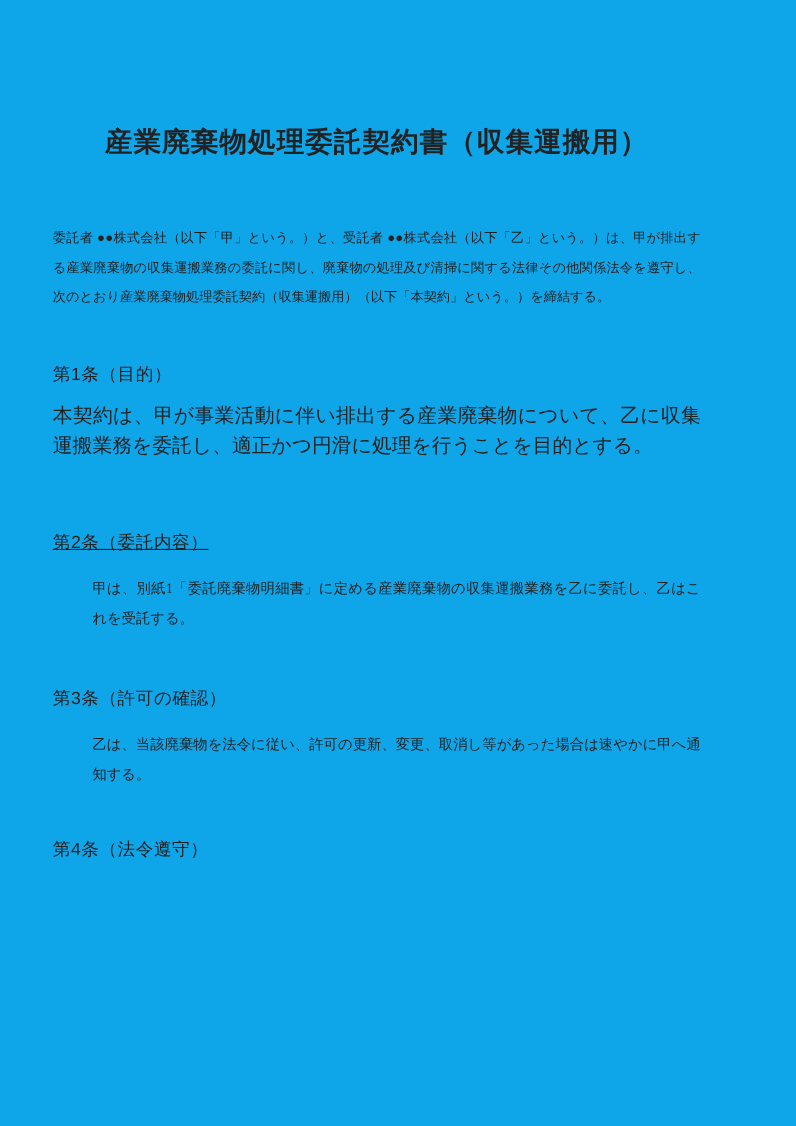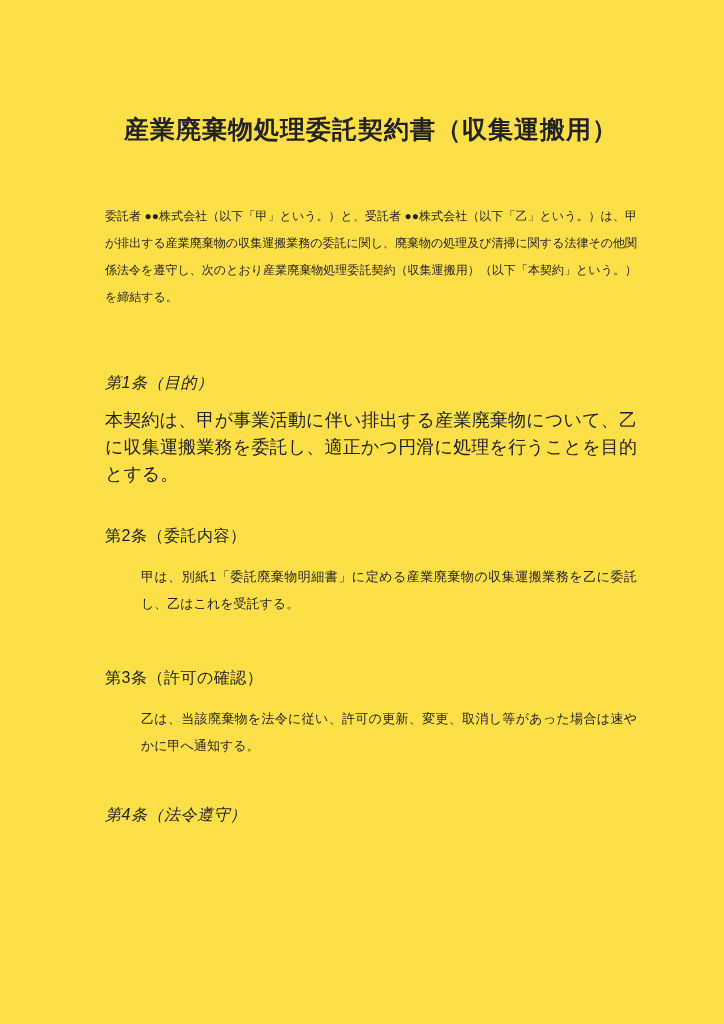--- a/index.html
+++ b/index.html
@@ -5,24 +5,24 @@
   html, body {
     margin: 0;
     padding: 0;
     background: #ffffff;
   }
   .page {
     position: relative;
     width: 724px;
     height: 1024px;
     box-sizing: border-box;
-    background: #fde047;
+    background: #0ea5e9;
     color: #222222;
     font-family: "Liberation Sans", "DejaVu Sans", sans-serif;
-    padding: 112px 87px 0 105px;
+    padding: 112px 87px 0 48px;
     overflow: hidden;
   }
   .doc-title {
     margin: 0;
     text-align: center;
     font-size: 25px;
     line-height: 34px;
     font-weight: 700;
     letter-spacing: 1px;
     white-space: nowrap;
@@ -33,31 +33,32 @@
     line-height: 27px;
     text-align: justify;
   }
   .article-heading {
     margin: 50px 0 0 0;
     font-size: 16px;
     line-height: 22px;
     font-weight: 400;
     letter-spacing: 0.5px;
   }
-  .article:nth-of-type(1) .article-heading { margin-top: 61px; font-style: italic; }
-  .article:nth-of-type(2) .article-heading { margin-top: 37px; }
-  .article:nth-of-type(4) .article-heading { margin-top: 45px; font-style: italic; }
+  .article:nth-of-type(1) .article-heading { margin-top: 46px; }
+  .article:nth-of-type(2) .article-heading { margin-top: 64px; text-decoration: underline; }
+  .article:nth-of-type(4) .article-heading { margin-top: 45px; }
   .article-body {
     margin: 13px 0 0 0;
     font-size: 18px;
     line-height: 27px;
     text-align: justify;
   }
   .clauses {
     margin: 17px 0 0 36px;
+    font-family: Liberation Serif, serif;
   }
   .clause {
     margin: 0;
     font-size: 13px;
     line-height: 26.5px;
     text-align: justify;
   }
 </style>
 </head>
 <body>

